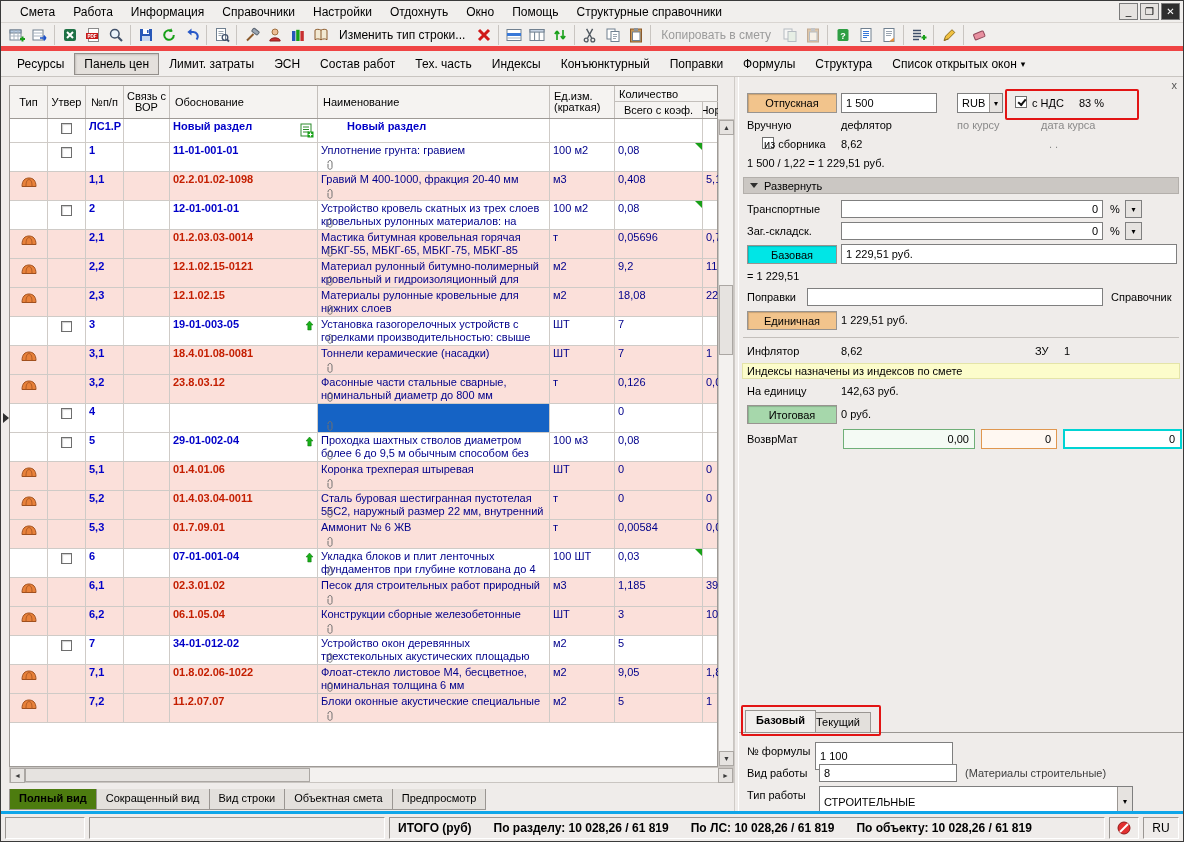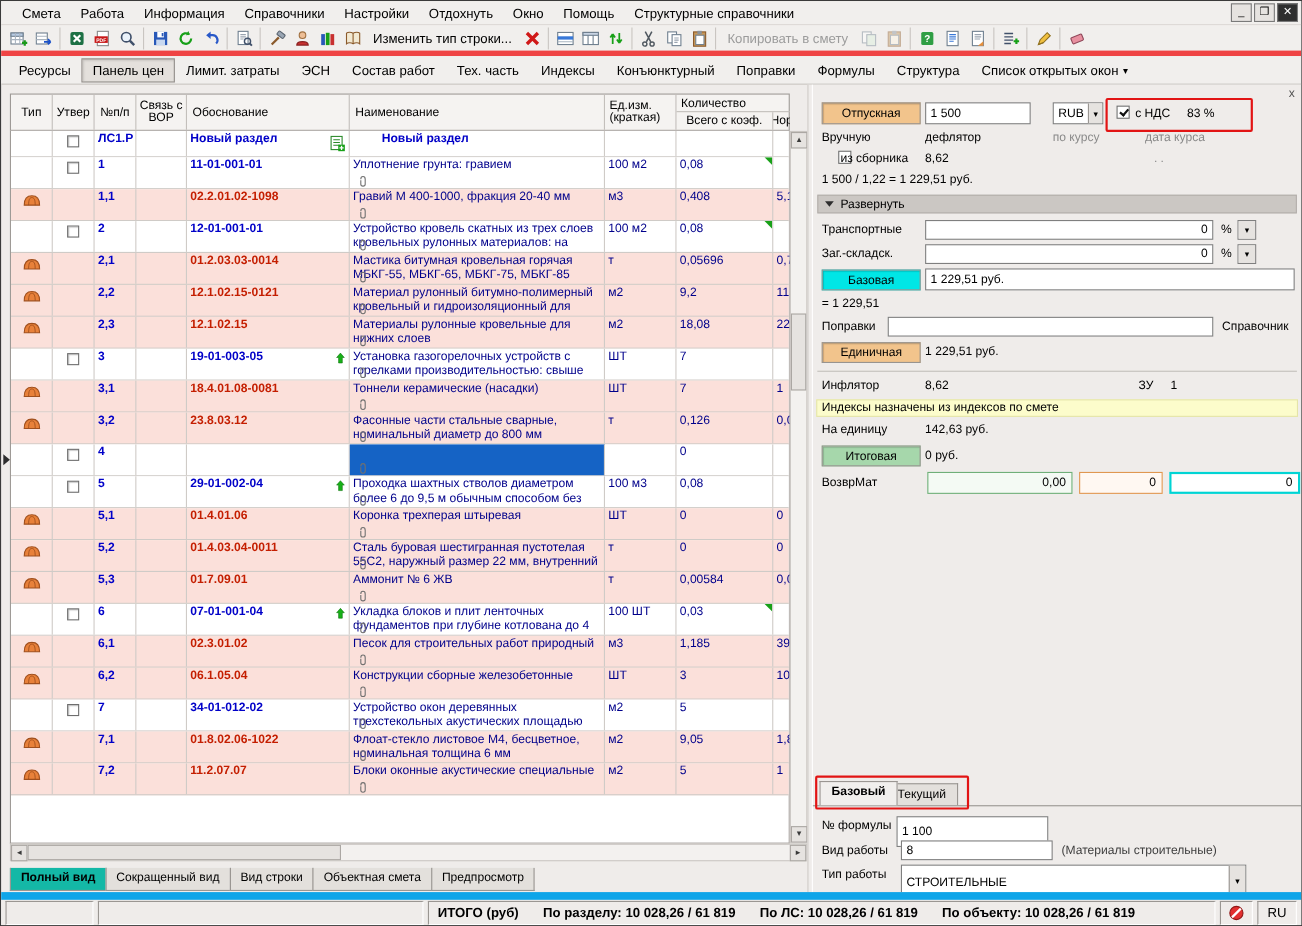--- a/index.html
+++ b/index.html
@@ -89,21 +89,21 @@
           font-size:7px;color:#3A3A3A;flex:0 0 auto;}
   .vthumb{position:absolute;left:0px;top:165px;width:14px;height:70px;background:#E6E3E0;border:1px solid #ABA7A3;}
   .vs-top{position:absolute;top:0;left:0;} .vs-bot{position:absolute;bottom:0;left:0;}
   .hthumb{width:285px;background:#E6E3E0;border:1px solid #ABA7A3;flex:0 0 auto;}
   .htrack{flex:1;}
 
   
   .vtabs{position:absolute;left:8px;top:712px;height:21px;display:flex;}
   .vtab{padding:3px 9px;border:1px solid #9A9692;border-top:none;background:#E3E0DC;white-space:nowrap;
         font-size:11px;margin-right:-1px;}
-  .vtab.active{background:#14b8a6;font-weight:bold;}
+  .vtab.active{background:#4d7c0f;font-weight:bold;}
 
   
   .rpanel{position:absolute;left:737px;top:0;right:0;bottom:0;background:#EFECEA;border-left:1px solid #FFFFFF;font-size:11px;}
   .rp{position:absolute;white-space:nowrap;}
   .gray{color:#8A8A8A;}
   .sunken-label{border:1px solid #989490;box-shadow:inset 1px 1px 1px rgba(0,0,0,.18);
                 display:flex;align-items:center;justify-content:center;font-size:11px;}
   .lab-orange{background:#F2C48C;} .lab-cyan{background:#00E6E6;} .lab-green{background:#A6D7AB;}
   .tinput{border:1px solid #7F7F7F;background:#fff;font:11px "Liberation Sans",sans-serif;padding:1px 4px;width:100%;height:100%;}
   .tinput.right{text-align:right;}
@@ -124,21 +124,21 @@
   .vm-orange{border:1px solid #E09750;background:#FFF8F2;}
   .vm-cyan{border:2px solid #00D4D4;}
   .hl{position:absolute;border:2px solid #E21414;border-radius:2px;pointer-events:none;z-index:6;}
 
   .rtab{position:absolute;height:20px;padding:3px 10px;border:1px solid #9A9692;border-bottom:none;
         background:#E3E0DC;font-size:11px;}
   .rtab.active{background:#F1EFED;font-weight:bold;height:22px;z-index:2;}
   .rtabline{position:absolute;left:0;right:0;border-top:1px solid #9A9692;}
 
   
-  .statusbar{position:absolute;bottom:0;left:0;right:0;height:30px;background:#EFECEA;border-top:7px solid #0ea5e9;
+  .statusbar{position:absolute;bottom:0;left:0;right:0;height:30px;background:#EFECEA;border-top:3px solid #0ea5e9;
              display:flex;align-items:center;padding:3px 4px;gap:4px;}
   .sb-cell{height:22px;border:1px solid;border-color:#9A9692 #FFFFFF #FFFFFF #9A9692;background:#EFECEA;
            display:flex;align-items:center;padding:0 8px;}
   .sb-c1{width:80px;} .sb-c2{width:296px;}
   .sb-totals{flex:1;font-weight:bold;font-size:12px;gap:0;}
   .sb-totals span{margin-right:22px;white-space:nowrap;}
   .sb-icon{width:30px;justify-content:center;padding:0;}
   .sb-ru{width:36px;justify-content:center;}
   svg{display:block;}
 </style>

